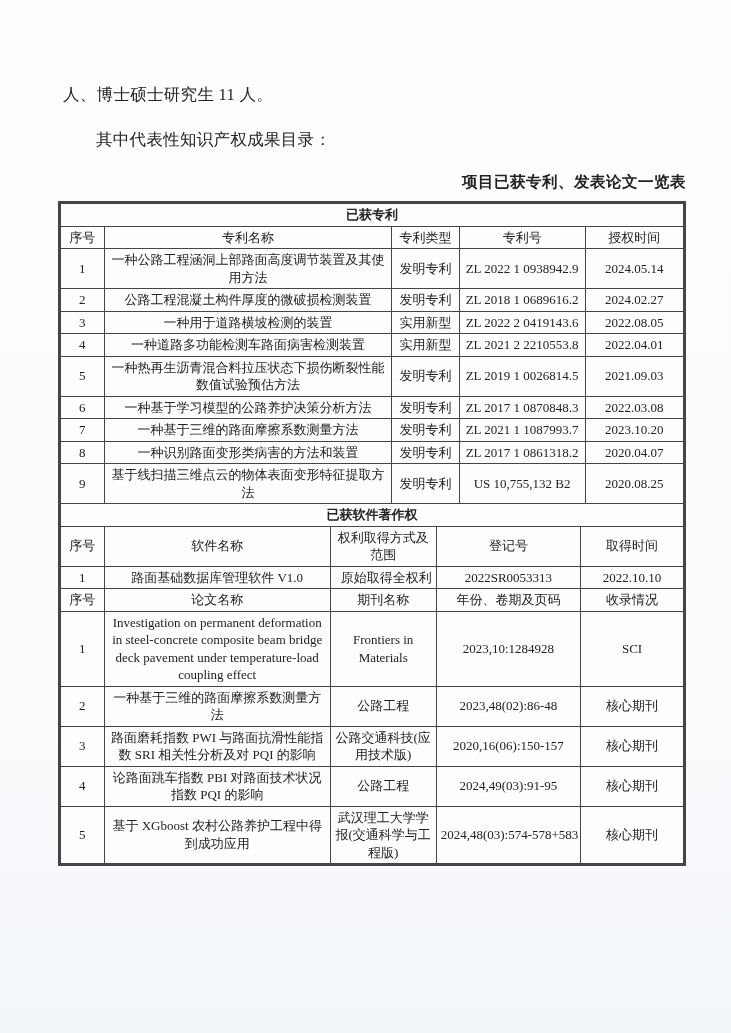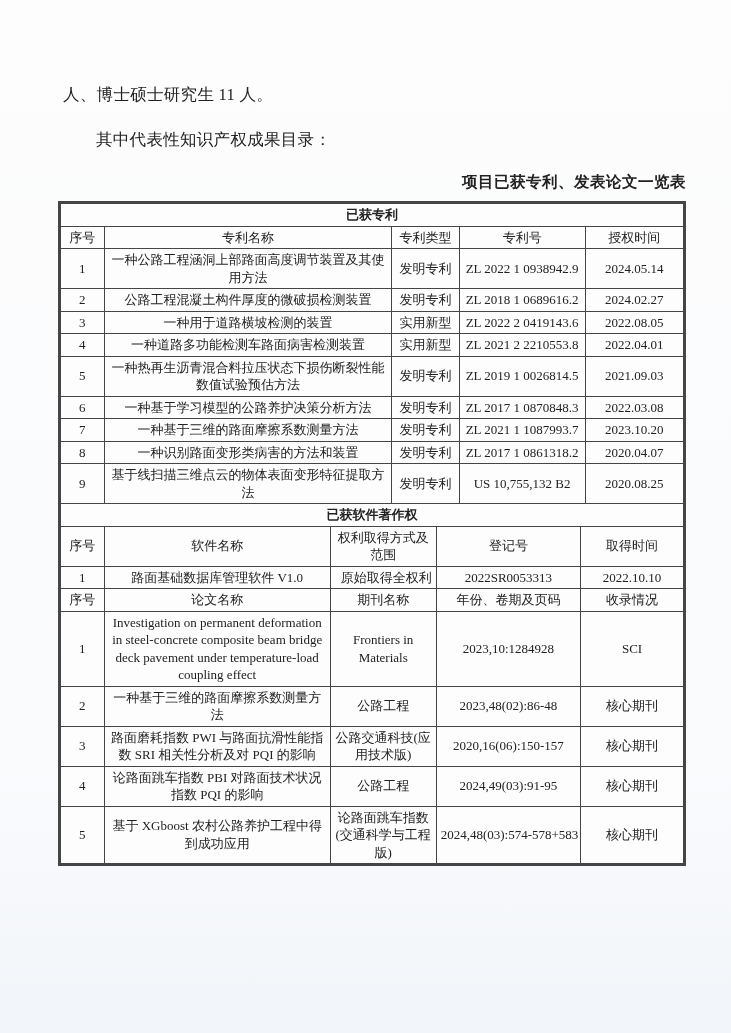--- a/index.html
+++ b/index.html
@@ -223,21 +223,21 @@
             <tr>
               <td class="cell c0">4</td>
               <td class="cell c1 left">论路面跳车指数 PBI 对路面技术状况指数 PQI 的影响</td>
               <td class="cell c2">公路工程</td>
               <td class="cell c3">2024,49(03):91-95</td>
               <td class="cell c4">核心期刊</td>
             </tr>
             <tr>
               <td class="cell c0">5</td>
               <td class="cell c1 left">基于 XGboost 农村公路养护工程中得到成功应用</td>
-              <td class="cell c2">论路面跳车指数(交通科学与工程版)</td>
+              <td class="cell c2">武汉理工大学学报(交通科学与工程版)</td>
               <td class="cell c3">2024,48(03):574-578+583</td>
               <td class="cell c4">核心期刊</td>
             </tr>
           </tbody>
         </table>
       </div>
   </div>
 </div>
 
 </body></html>

